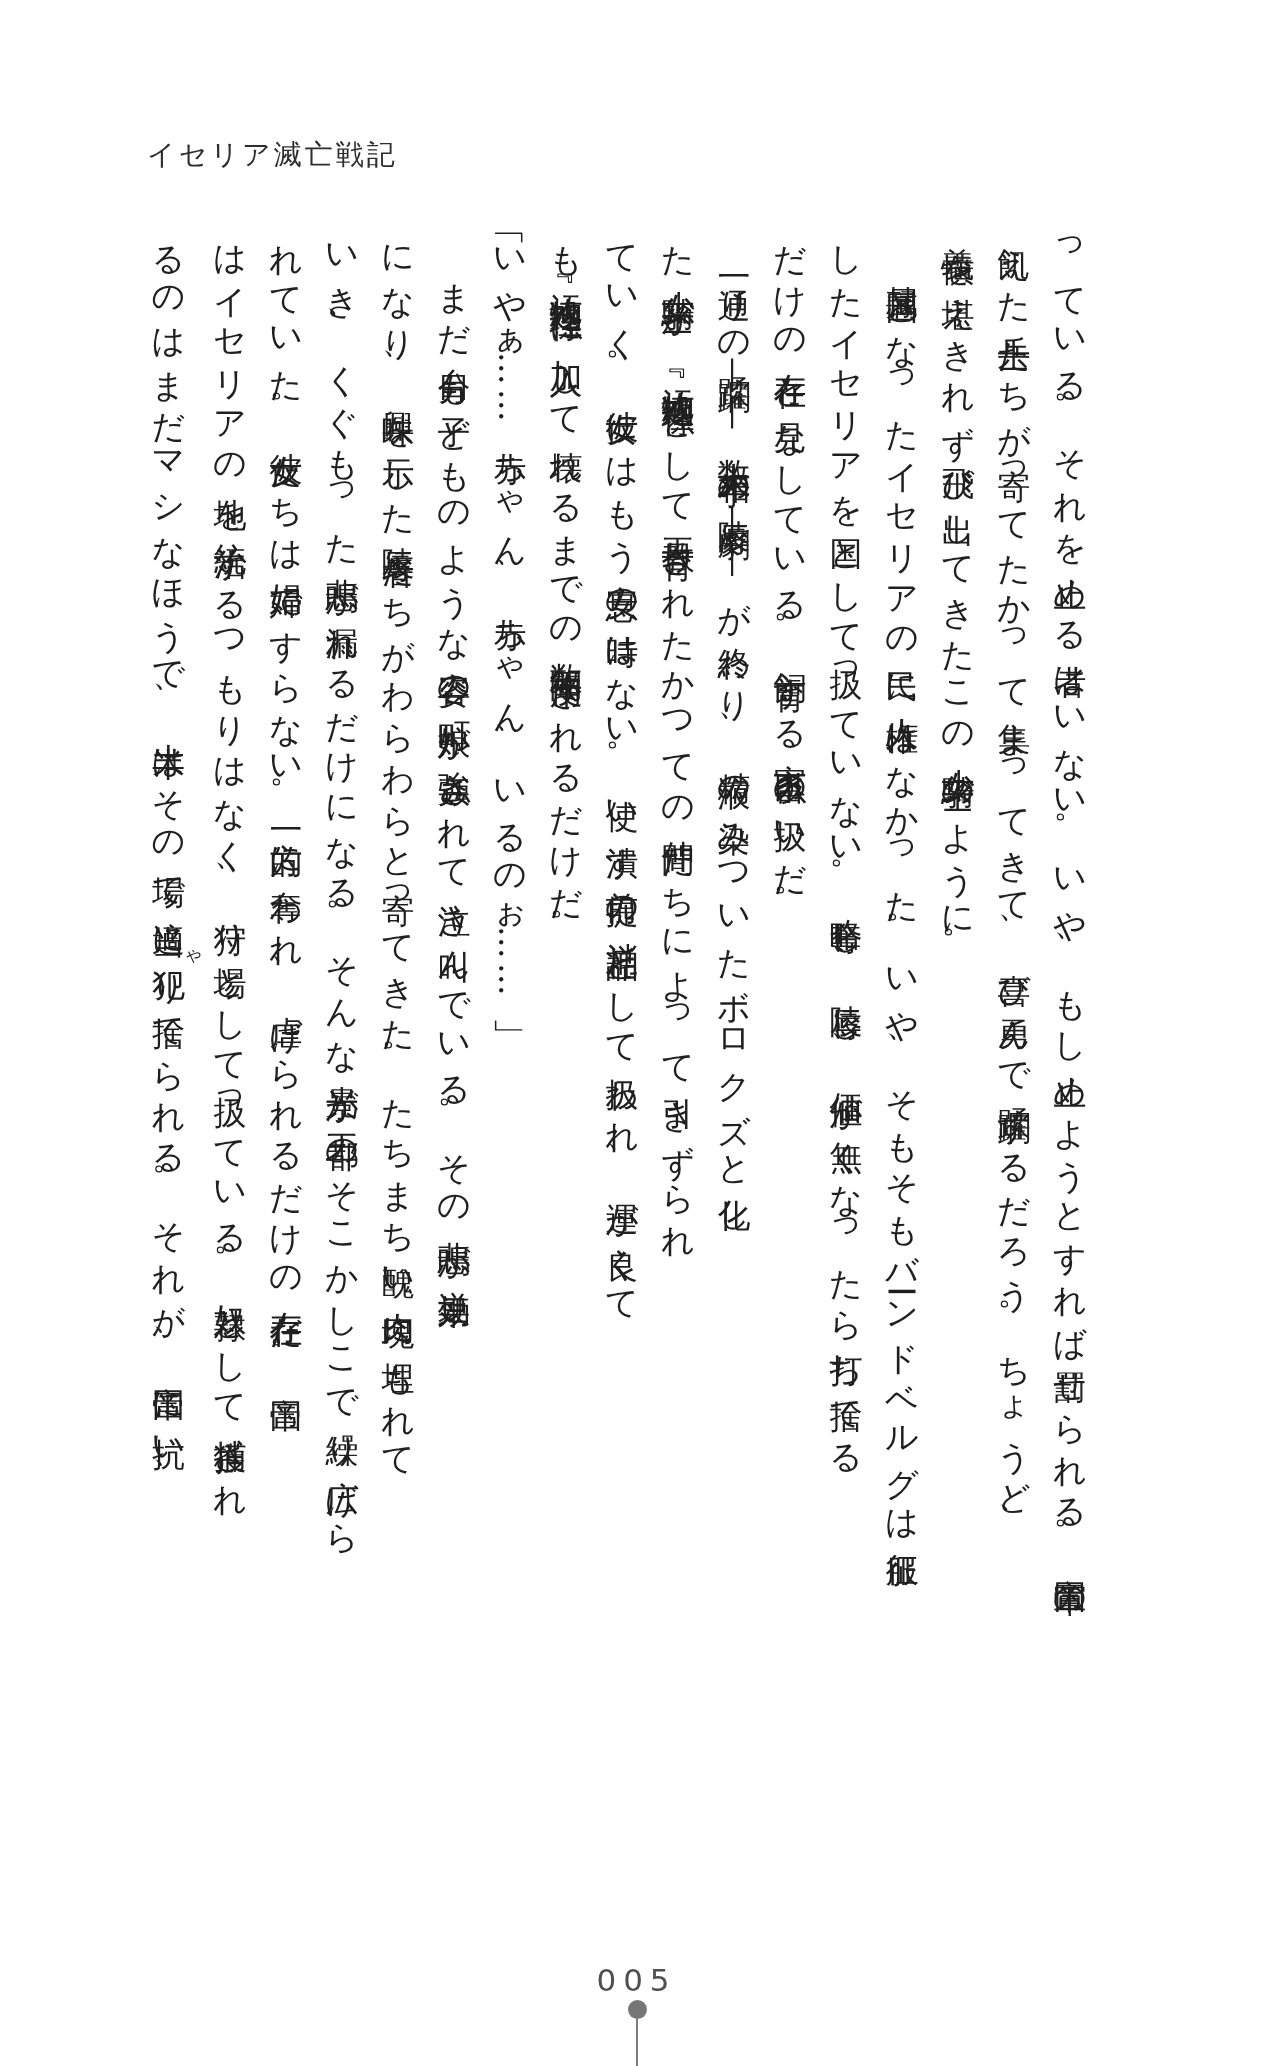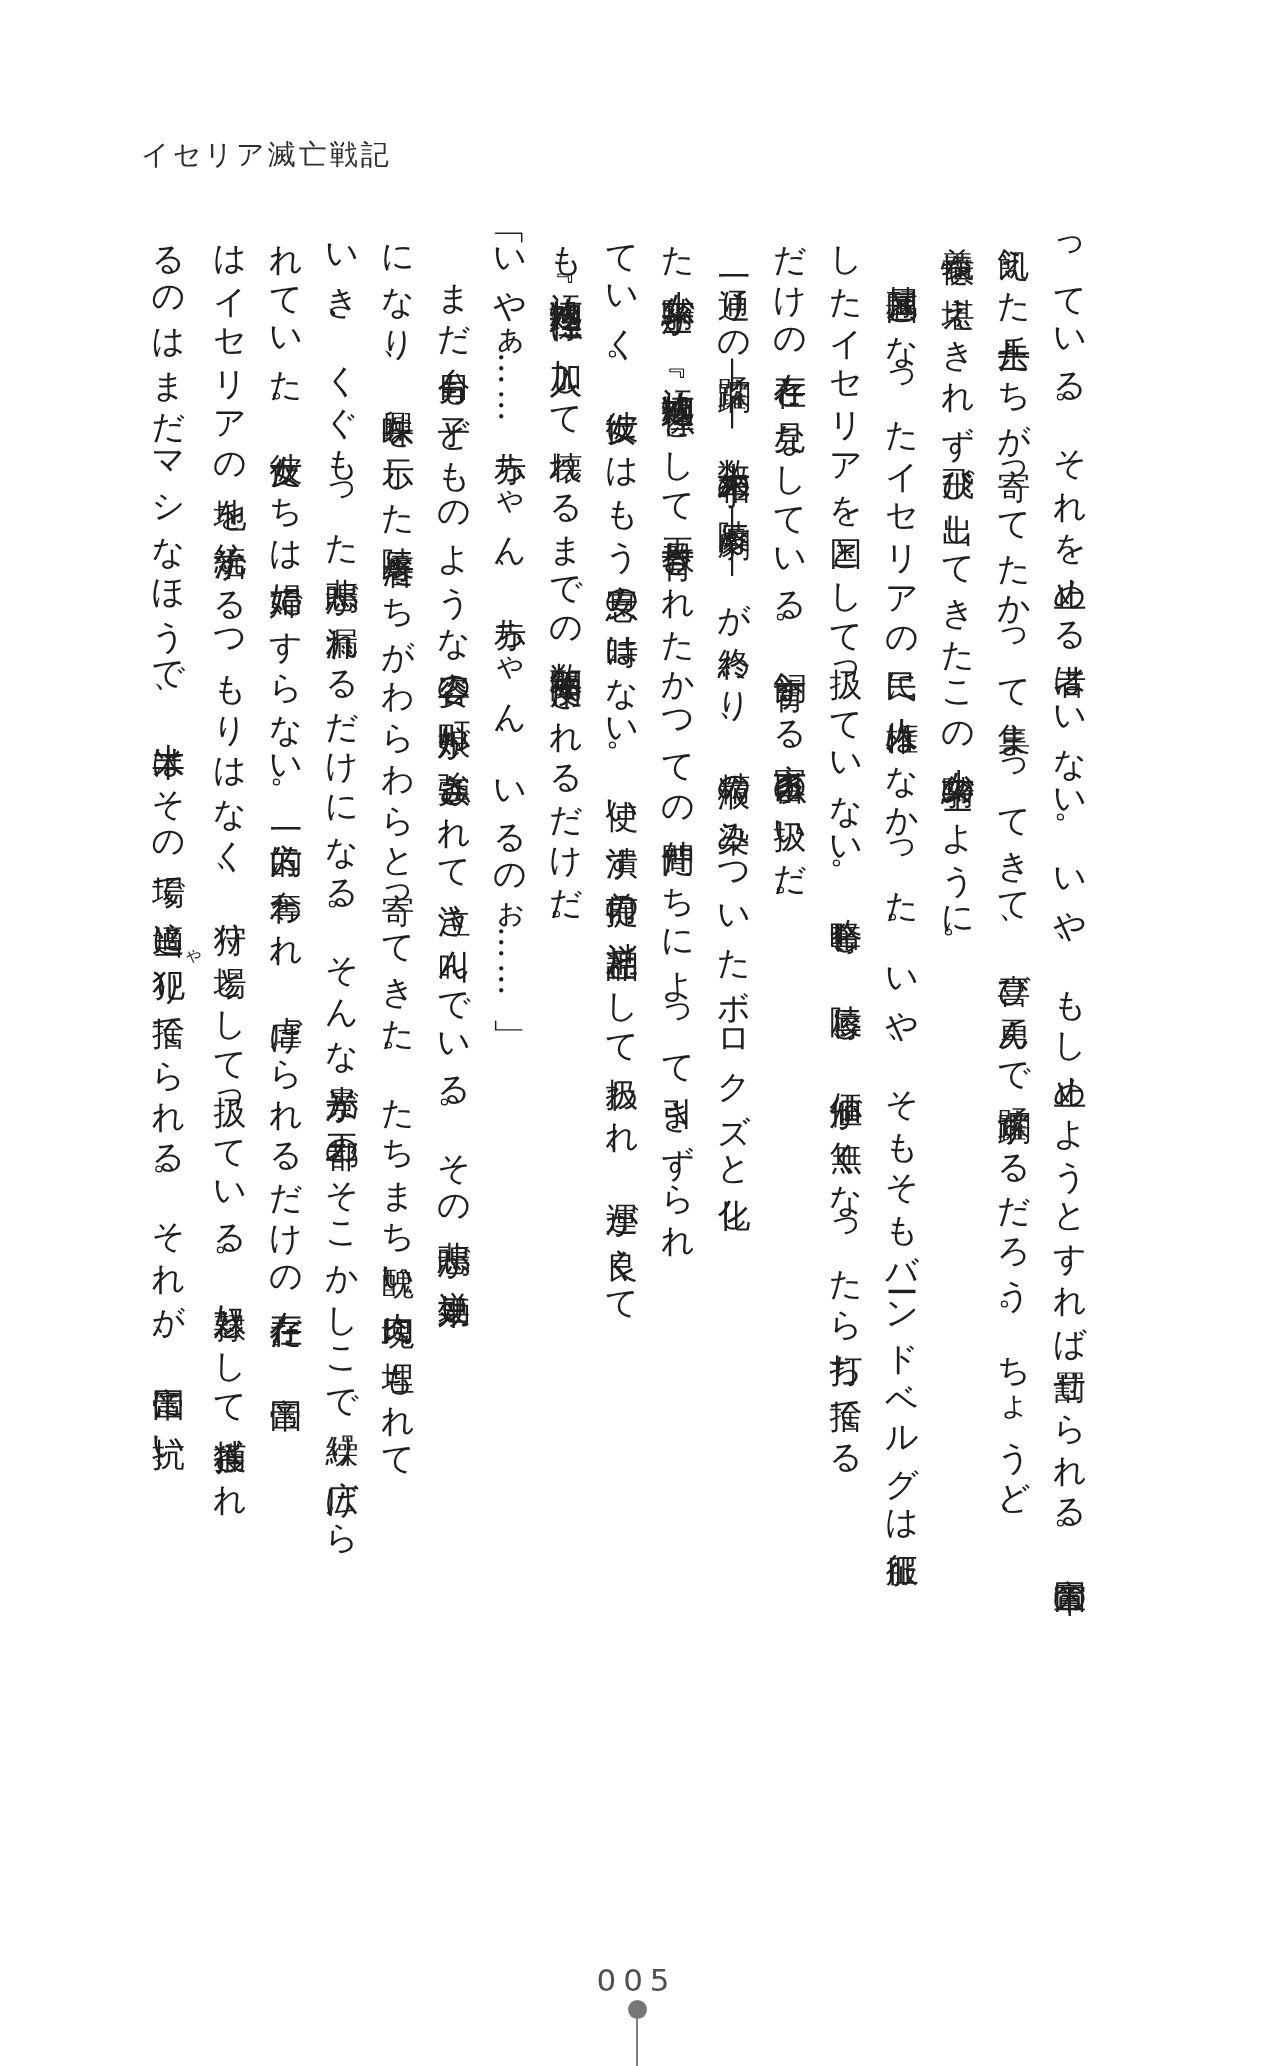--- a/index.html
+++ b/index.html
@@ -14,21 +14,21 @@
   .page {
     position: relative;
     width: 1263px;
     height: 2066px;
     background: #ffffff;
     font-family: "DejaVu Serif", "Liberation Serif", serif;
   }
   
   .running-header {
     position: absolute;
-    left: 141px;
+    left: 147px;
     top: 136px;
     font-size: 28px;
     letter-spacing: 3px;
     color: #2e2e2e;
     font-family: Liberation Serif, serif;
   }
   
   .text-block {
     position: absolute;
     top: 222px;

